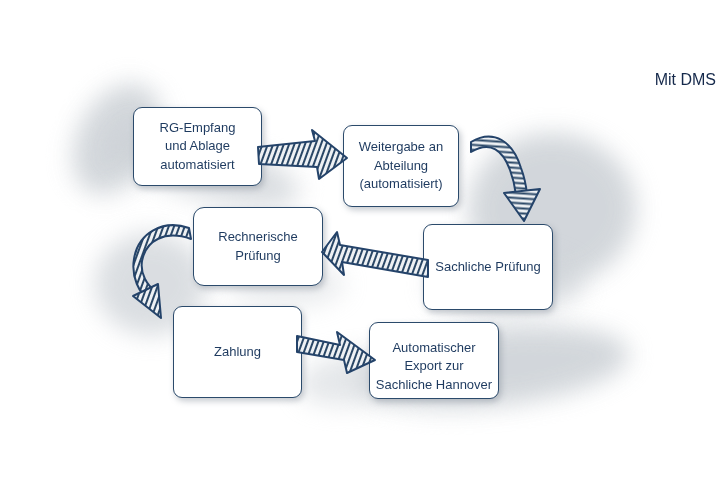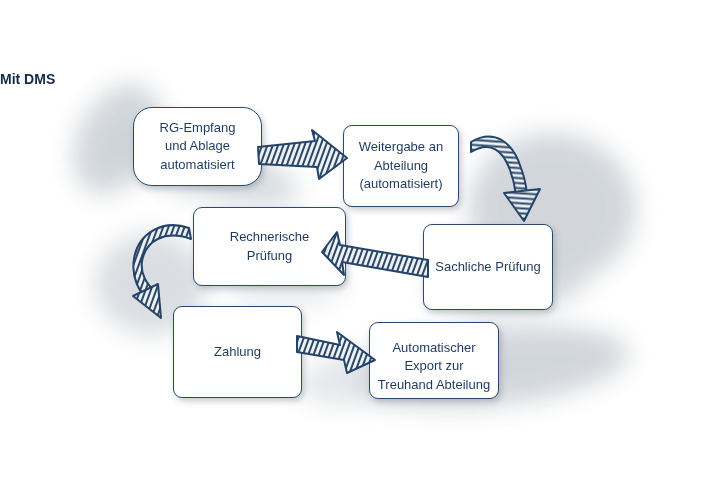--- a/index.html
+++ b/index.html
@@ -22,44 +22,44 @@
   .sw2{left:108px;top:138px;width:195px;height:60px;transform:rotate(16deg);opacity:.7;}
   .sw3{left:468px;top:133px;width:168px;height:152px;opacity:.85;}
   .sw4{left:95px;top:233px;width:112px;height:102px;opacity:.7;}
   .sw5{left:428px;top:253px;width:155px;height:62px;opacity:.6;}
   .sw6{left:358px;top:328px;width:272px;height:78px;transform:rotate(-6deg);opacity:.85;}
   .sw7{left:298px;top:352px;width:125px;height:52px;transform:rotate(-8deg);opacity:.5;}
   .sw8{left:225px;top:262px;width:120px;height:45px;opacity:.4;}
 
   .title{
     position:absolute;left:0;top:71px;width:716px;
-    text-align:left;
-    font-size:14px;font-weight:bold;
+    text-align:right;
+    font-size:16px;font-weight:normal;
     color:#15294b;
     z-index:5;
   }
   .box{
     position:absolute;
     box-sizing:border-box;
     background:#ffffff;
     border:1.6px solid #2b4a6b;
     border-radius:9px;
     box-shadow:2px 3px 6px rgba(110,120,135,.40);
     display:flex;flex-direction:column;
     align-items:center;justify-content:center;
     text-align:center;
     color:#1e3a5f;
     font-size:13px;line-height:1.42;
     z-index:3;
     padding:4px;
   }
   .box span{display:block;}
-  .b-rg        {left:133px;top:107px;width:129px;height:79px;border-radius:19px;}
+  .b-rg        {left:133px;top:107px;width:129px;height:79px;}
   .b-weitergabe{left:343px;top:125px;width:116px;height:82px;}
-  .b-rechn     {left:193px;top:207px;width:153px;height:79px;}
+  .b-rechn     {left:193px;top:207px;width:130px;height:79px;border-radius:11px;}
   .b-sach      {left:423px;top:224px;width:130px;height:86px;}
   .b-zahlung   {left:173px;top:306px;width:129px;height:92px;}
   .b-export    {left:369px;top:322px;width:130px;height:77px;justify-content:flex-end;}
 
   svg.arrows{
     position:absolute;left:0;top:0;z-index:4;
     pointer-events:none;
   }
 </style>
 </head>
@@ -99,21 +99,21 @@
     <span>Sachliche Prüfung</span>
   </div>
 
   <div class="box b-zahlung">
     <span>Zahlung</span>
   </div>
 
   <div class="box b-export">
     <span>Automatischer</span>
     <span>Export zur</span>
-    <span>Treuhand Abteilung</span>
+    <span>Sachliche Hannover</span>
   </div>
 
   <svg class="arrows" width="716" height="477" viewBox="0 0 716 477">
     <defs>
       <pattern id="hatchD" width="5" height="5" patternUnits="userSpaceOnUse" patternTransform="rotate(20)">
         <rect width="5" height="5" fill="#eef1f4"></rect>
         <line x1="1" y1="0" x2="1" y2="5" stroke="#2a4766" stroke-width="2"></line>
       </pattern>
       <pattern id="hatchH" width="5" height="5" patternUnits="userSpaceOnUse" patternTransform="rotate(4)">
         <rect width="5" height="5" fill="#eef1f4"></rect>

